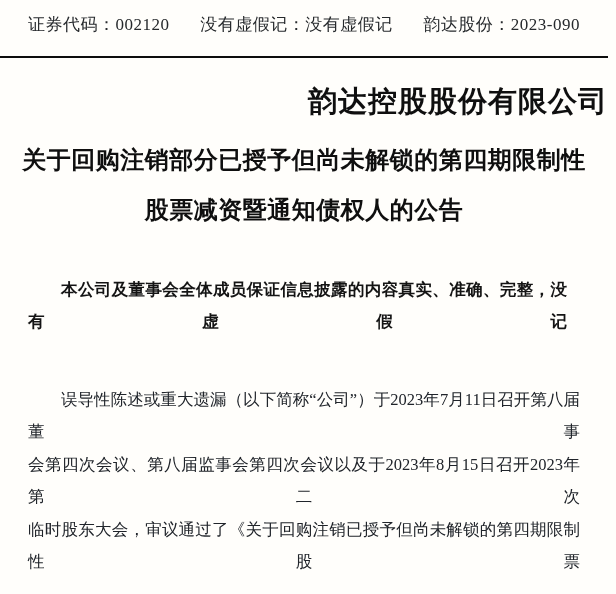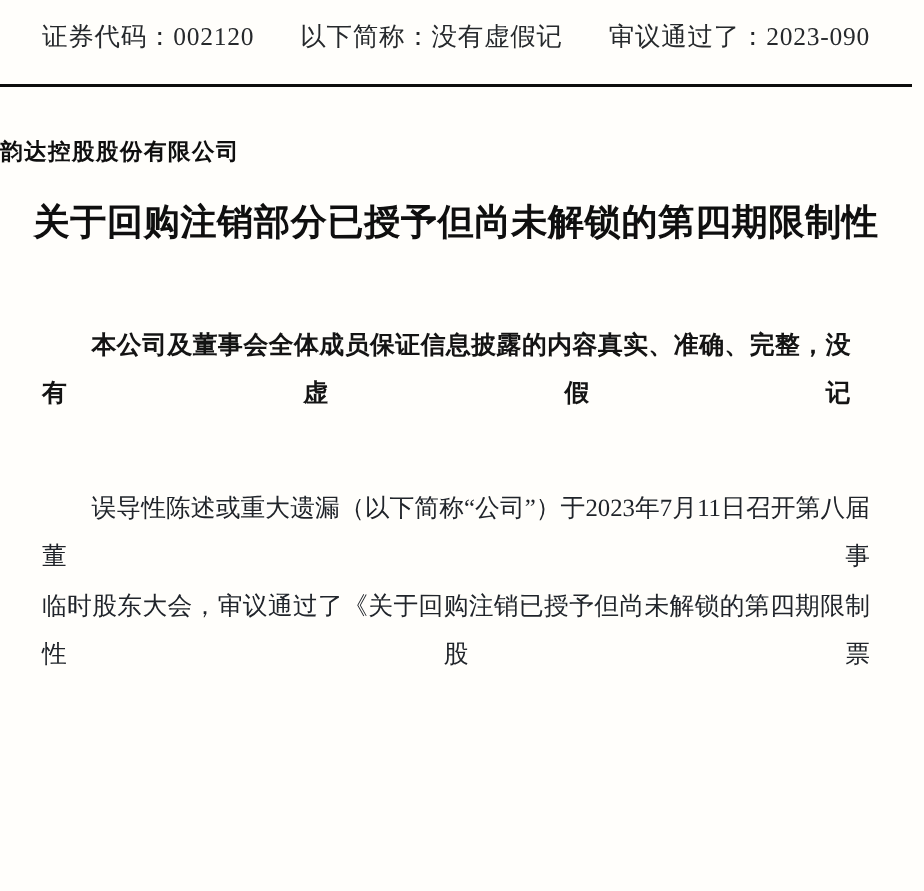--- a/index.html
+++ b/index.html
@@ -25,44 +25,45 @@
 
   
   .rule {
     height: 0;
     border-bottom: 2px solid #0d0d0d;
     margin-top: 20px;
   }
 
   
   .title {
-    text-align: left;
+    text-align: right;
     font-weight: bold;
     color: #0f0f0f;
-    font-size: 15px;
-    margin-top: 34px;
+    font-size: 29px;
+    margin-top: 24px;
     letter-spacing: 1px;
   }
   .subtitle {
     text-align: center;
     font-weight: bold;
     color: #0f0f0f;
     font-size: 24px;
     line-height: 50px;
     margin-top: 13px;
     letter-spacing: 0.5px;
   }
 
   
   .notice {
     margin: 40px 41px 0 28px;
     font-weight: bold;
     font-size: 16.5px;
     line-height: 32px;
     color: #141414;
+    font-family: Liberation Mono, monospace;
   }
   .notice .ln.first { text-indent: 2em; }
 
   
   .para {
     margin: 45px 28px 0 28px;
     font-size: 16.5px;
     line-height: 32.4px;
     color: #20242a;
   }
@@ -70,35 +71,37 @@
   .ln.fill { text-align: justify; text-align-last: justify; white-space: normal; }
   .ln.first { text-indent: 2em; }
 </style>
 </head>
 <body>
 
 <div class="doc">
 
   <div class="hdr">
     <span><span>证券代码：</span><span>002120</span></span>
-    <span><span>以下简称：</span><span>没有虚假记</span></span>
-    <span><span>审议通过了：</span><span>2023-090</span></span>
+    <span><span>没有虚假记：</span><span>没有虚假记</span></span>
+    <span><span>韵达股份：</span><span>2023-090</span></span>
   </div>
 
   <div class="rule"></div>
 
   <div class="title">韵达控股股份有限公司</div>
 
   <div class="subtitle">
     <div class="ln">关于回购注销部分已授予但尚未解锁的第四期限制性</div>
+    <div class="ln">股票减资暨通知债权人的公告</div>
   </div>
 
   <div class="notice">
     <div class="ln fill first">本公司及董事会全体成员保证信息披露的内容真实、准确、完整，没有虚假记</div>
   </div>
 
   <div class="para">
     <div class="ln fill first">误导性陈述或重大遗漏（以下简称“公司”）于2023年7月11日召开第八届董事</div>
+    <div class="ln fill">会第四次会议、第八届监事会第四次会议以及于2023年8月15日召开2023年第二次</div>
     <div class="ln fill">临时股东大会，审议通过了《关于回购注销已授予但尚未解锁的第四期限制性股票</div>
 
   </div>
 
 </div>
 
 </body></html>

